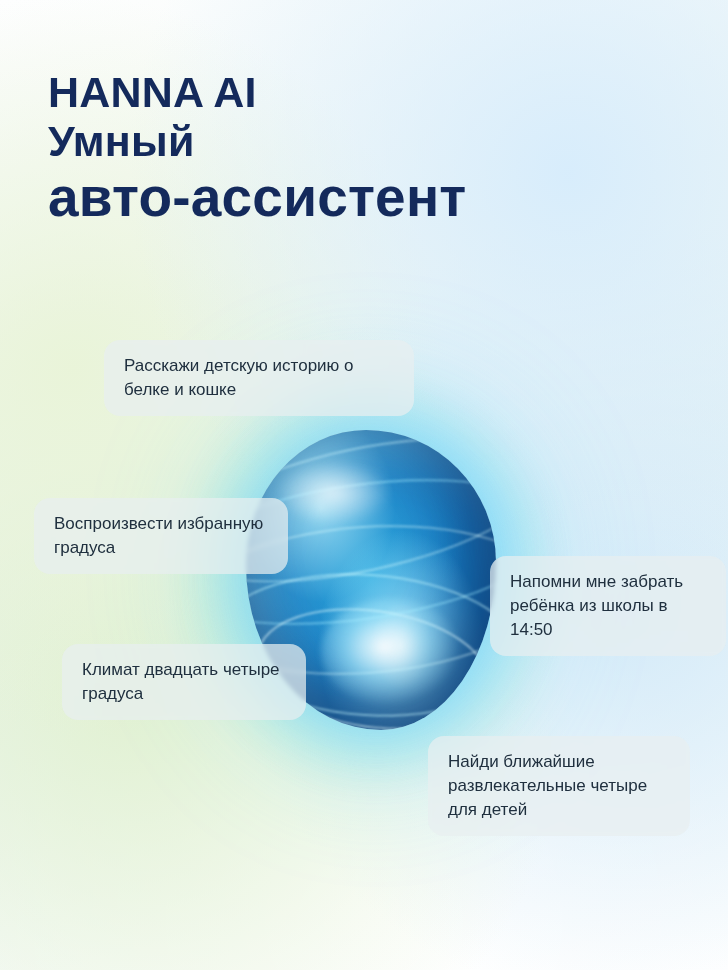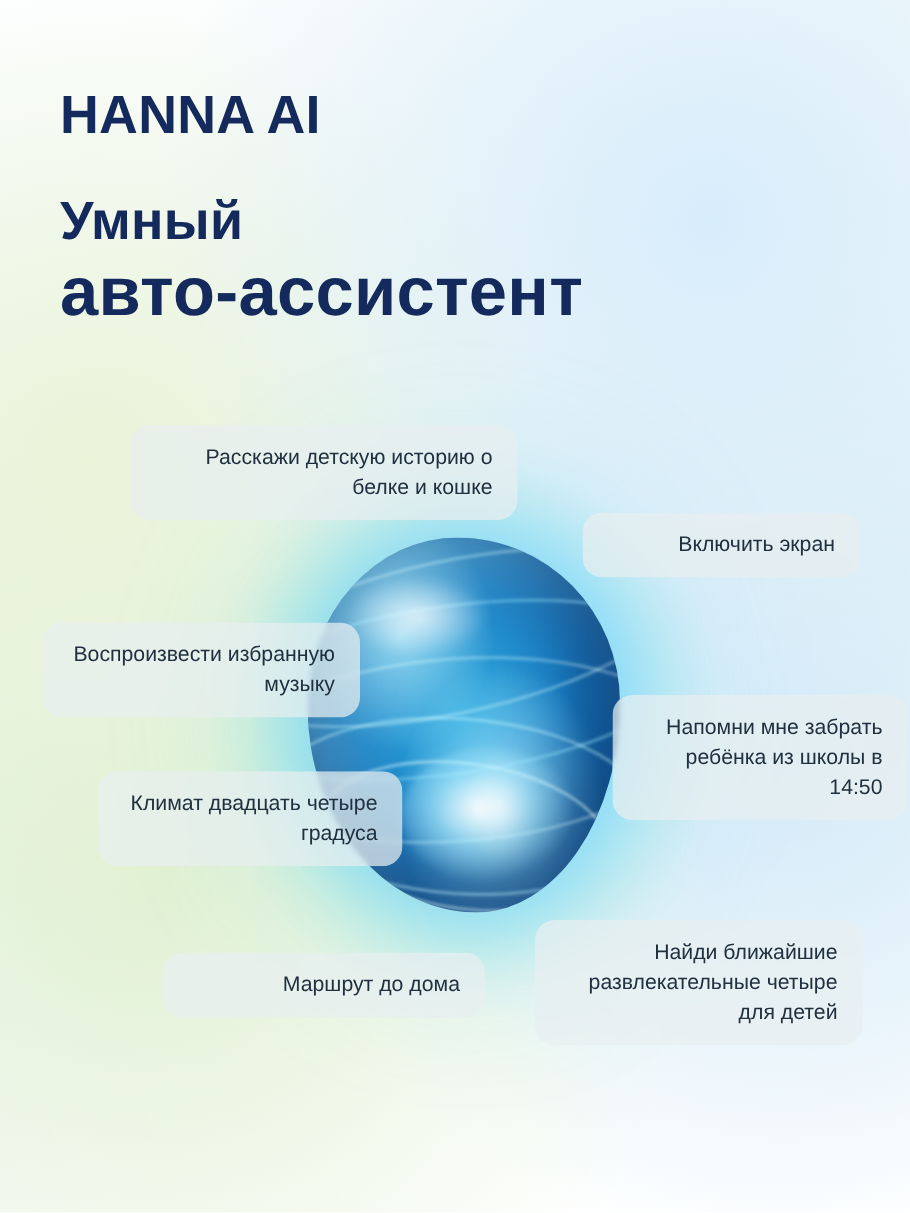--- a/index.html
+++ b/index.html
@@ -35,21 +35,21 @@
     top: 68px;
     width: 600px;
   }
   .title-line {
     color: #142a5c;
     font-weight: 700;
     letter-spacing: 0.2px;
     line-height: 1.14;
   }
   .title-line.l1 { font-size: 43px; }
-  .title-line.l2 { font-size: 43px; margin-top: 36px; }
+  .title-line.l2 { font-size: 43px; }
   .title-line.l3 { font-size: 55px; }
 
   
   .orb-wrap {
     position: absolute;
     left: 246px;
     top: 430px;
     width: 250px;
     height: 300px;
   }
@@ -110,27 +110,26 @@
   
   .chip {
     position: absolute;
     background: rgba(232,238,240,0.72);
     border-radius: 16px;
     padding: 14px 20px;
     color: #20303f;
     font-size: 17px;
     line-height: 1.42;
     backdrop-filter: blur(2px);
-    text-align: right;
   }
   .chip.c1 { left: 104px; top: 340px; width: 270px; }
   .chip.c2 { left: 466px; top: 410px; width: 182px; }
   .chip.c3 { left: 34px;  top: 498px; width: 214px; }
   .chip.c4 { left: 490px; top: 556px; width: 196px; }
-  .chip.c5 { left: 62px;  top: 617px; width: 204px; margin-left: 16px; }
+  .chip.c5 { left: 62px;  top: 644px; width: 204px; }
   .chip.c6 { left: 130px; top: 762px; width: 218px; }
   .chip.c7 { left: 428px; top: 736px; width: 222px; }
 </style>
 </head>
 <body>
 
 <div class="poster">
 
   <div class="title-block">
     <div class="title-line l1">HANNA AI</div>
@@ -145,20 +144,18 @@
       <div class="ring r2"></div>
       <div class="ring r3"></div>
       <div class="ring r4"></div>
       <div class="ring r5"></div>
       <div class="swirl"></div>
       <div class="highlight"></div>
     </div>
   </div>
 
   <div class="chip c1">Расскажи детскую историю о белке и кошке</div>
-  <div class="chip c2">Включить экран</div>
-  <div class="chip c3">Воспроизвести избранную музыку</div>
+  <div class="chip c3">Воспроизвести избранную градуса</div>
   <div class="chip c4">Напомни мне забрать ребёнка из школы в 14:50</div>
   <div class="chip c5">Климат двадцать четыре градуса</div>
-  <div class="chip c6">Маршрут до дома</div>
   <div class="chip c7">Найди ближайшие развлекательные четыре для детей</div>
 
 </div>
 
 </body></html>

